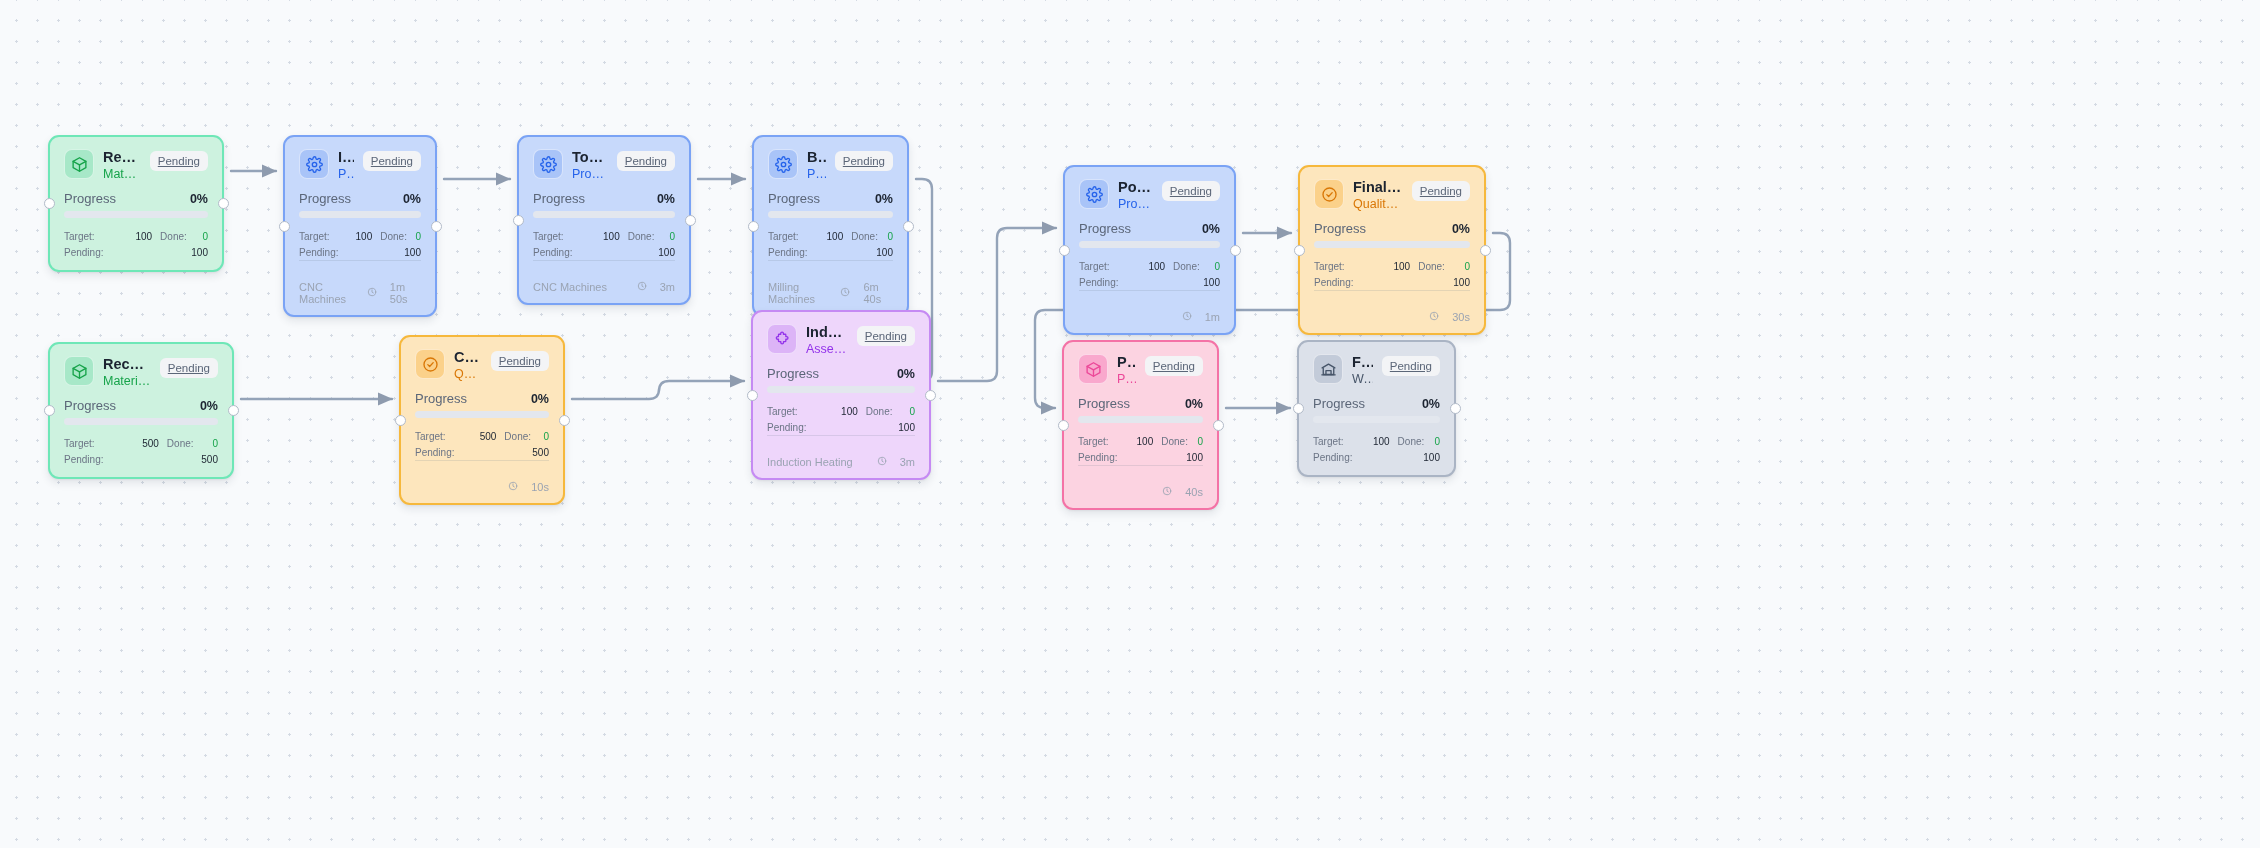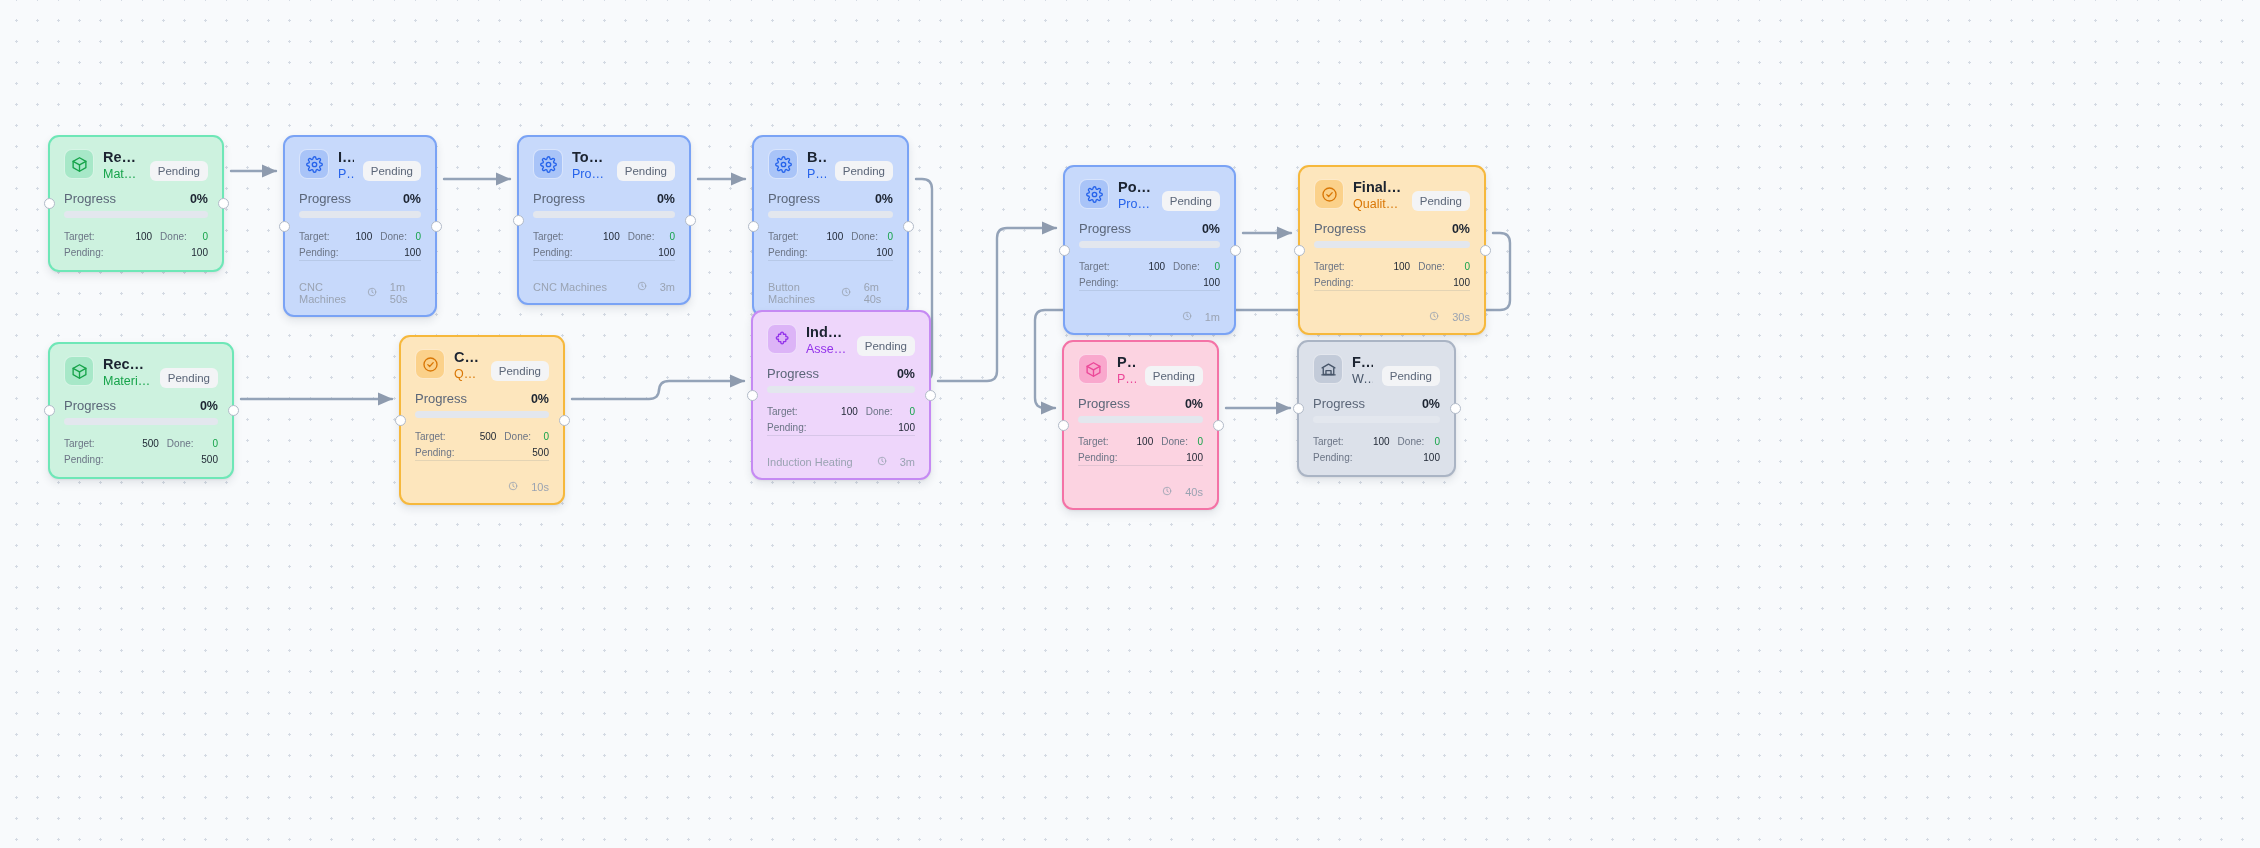--- a/index.html
+++ b/index.html
@@ -44,22 +44,23 @@
     overflow: hidden; text-overflow: ellipsis;
   }
   .node-subtitle {
     font-size: 12.5px; line-height: 1.25; margin-top: 1px;
     white-space: nowrap; overflow: hidden; text-overflow: ellipsis;
   }
   .badge {
     flex: 0 0 auto;
     background: #f3f4f6; color: #5b6678;
     font-size: 11.5px; border-radius: 6px;
-    padding: 4px 8px; margin-top: 12px;
+    padding: 4px 8px; margin-top: 2px;
     white-space: nowrap;
+    text-decoration: underline;
   }
   .progress-row {
     display: flex; justify-content: space-between; align-items: baseline;
     margin-top: 9px;
   }
   .progress-label { font-size: 13px; color: #5b6678; }
   .progress-value { font-size: 12.5px; font-weight: bold; color: #1c2431; }
   .progress-track {
     height: 7px; border-radius: 4px; background: #e3e7ee;
     margin-top: 5px; width: 100%; overflow: hidden;
@@ -274,21 +275,21 @@
           <span class="target-v">100</span>
           <span class="done-k">Done:</span>
           <span class="done-v">0</span>
         </div>
         <div class="stat-line">
           <span class="pend-k">Pending:</span>
           <span class="pend-v">100</span>
         </div>
       </div>
       <div class="node-footer">
-        <span>Button Machines</span>
+        <span>Milling Machines</span>
         <span class="time">
           <span><svg viewBox="0 0 24 24" fill="none" stroke="#9aa3b2" stroke-width="2" stroke-linecap="round">
               <circle cx="12" cy="12" r="9"></circle>
               <path d="M12 7v5.3l3.2 1.9"></path>
             </svg></span>
           <span>6m 40s</span>
         </span>
       </div>
       <div class="handle left"></div>
       <div class="handle right"></div>

